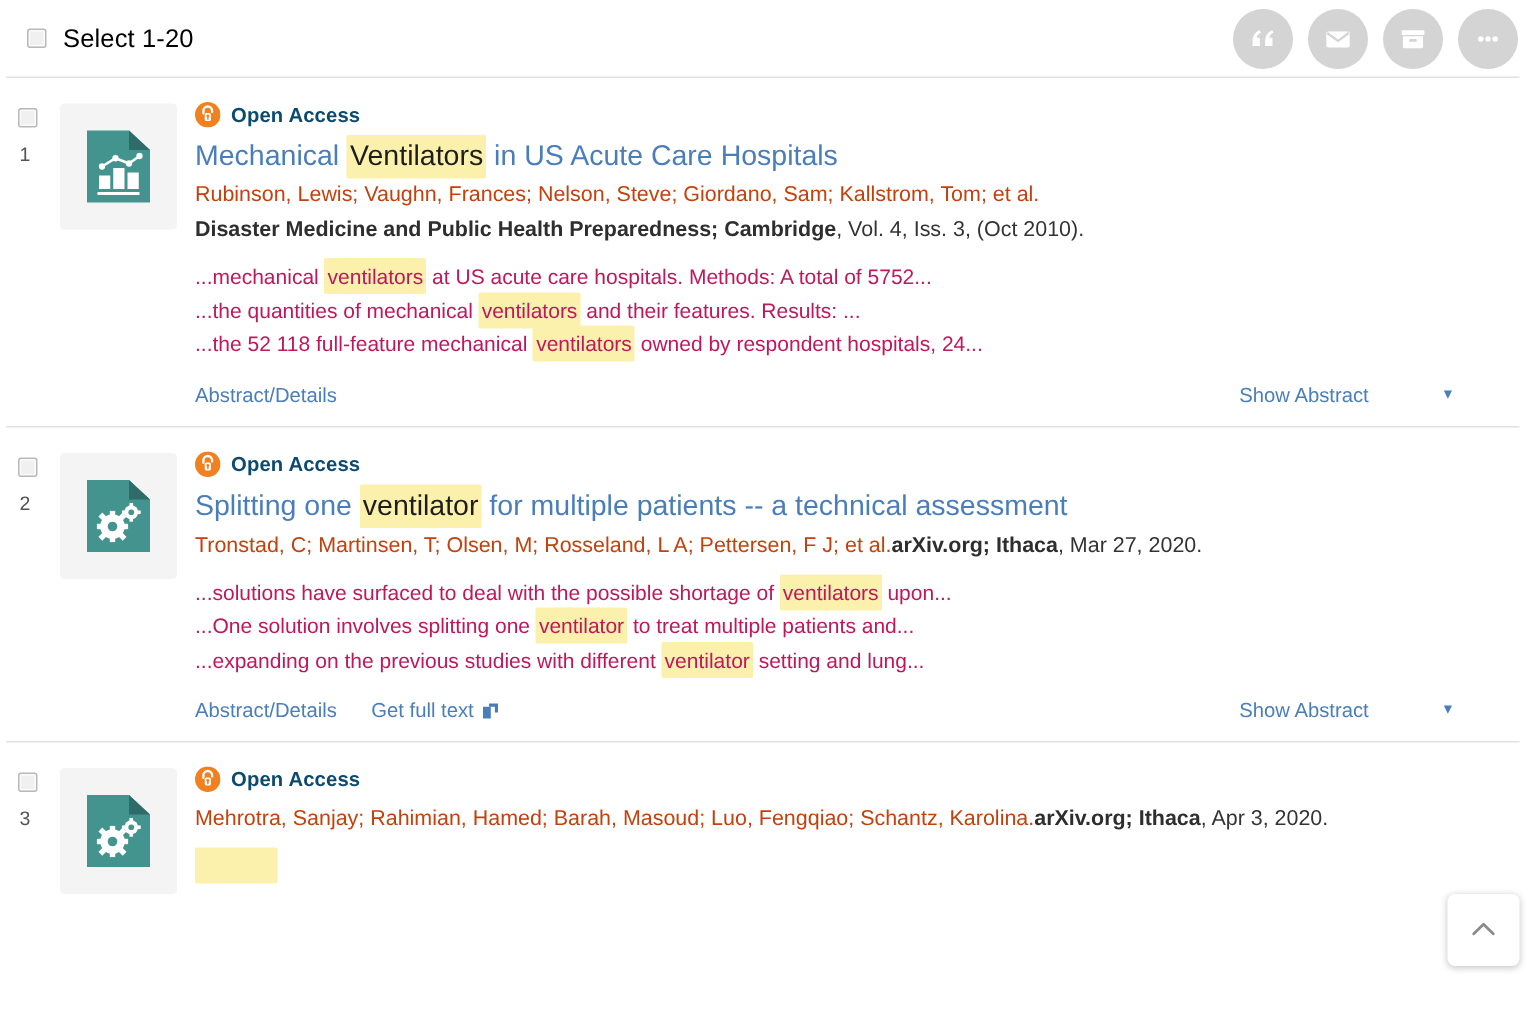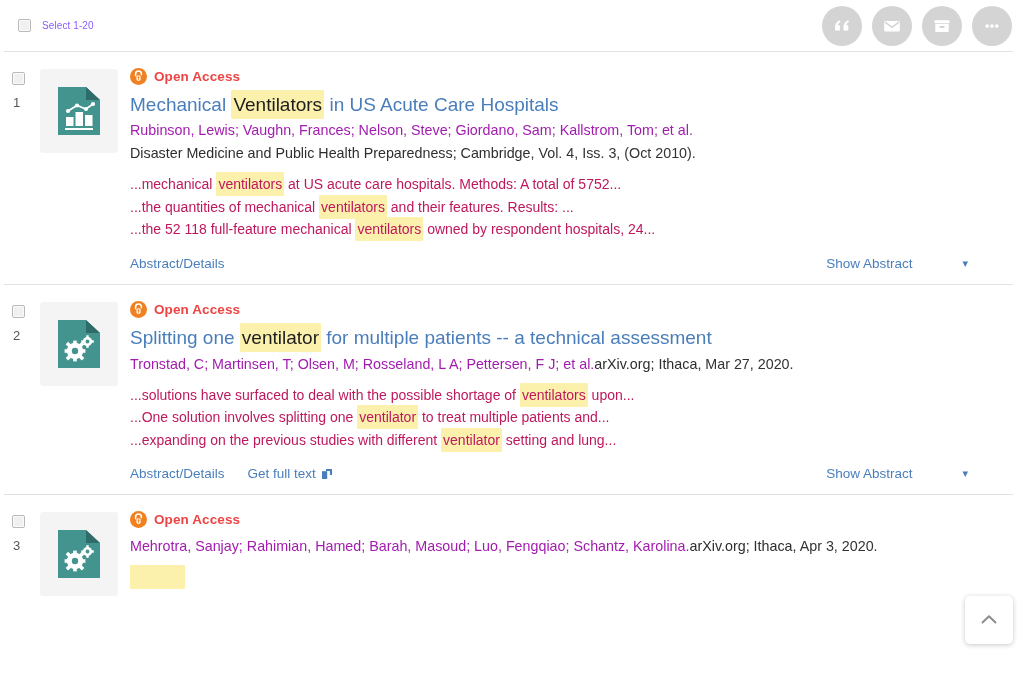--- a/index.html
+++ b/index.html
@@ -35,22 +35,22 @@
     height: 13px;
     box-sizing: border-box;
     border: 1px solid #b9b9b9;
     border-radius: 2px;
     background: #f0f0f0;
     box-shadow: inset 0 0 0 1px #fbfbfb;
     flex: none;
     cursor: pointer;
   }
   .select-all-label {
-    font-size: 10px;
-    color: #8b5cf6;
+    font-size: 17px;
+    color: #000000;
     letter-spacing: .1px;
   }
   .toolbar-actions {
     margin-left: auto;
     display: flex;
     align-items: center;
     gap: 10px;
   }
   .circle-btn {
     width: 40px;
@@ -111,46 +111,46 @@
 
   .oa-line {
     display: flex;
     align-items: center;
     gap: 7px;
     margin-bottom: 7px;
   }
   .oa-label {
     font-size: 13.5px;
     font-weight: bold;
-    color: #ef4444;
+    color: #0c4a6e;
     letter-spacing: .1px;
   }
 
   .title {
     font-size: 19px;
     line-height: 25px;
     color: #4a7ebb;
     margin: 0 0 3px 0;
     cursor: pointer;
   }
   .title .hl { color: #1d1d1d; }
 
   .authors {
     font-size: 14.3px;
     line-height: 21px;
-    color: #a21caf;
+    color: #c2410c;
     margin-bottom: 1px;
   }
   .pub {
     font-size: 14.3px;
     line-height: 22px;
     color: #333;
     margin-bottom: 2px;
   }
-  .pub b { font-weight: normal; color: #2e2e2e; }
+  .pub b { font-weight: bold; color: #2e2e2e; }
 
   .snippets { margin-top: 9px; }
   .snippet {
     font-size: 14px;
     line-height: 22.5px;
     color: #be185d;
   }
 
   .hl {
     background: #fcf0ad;

